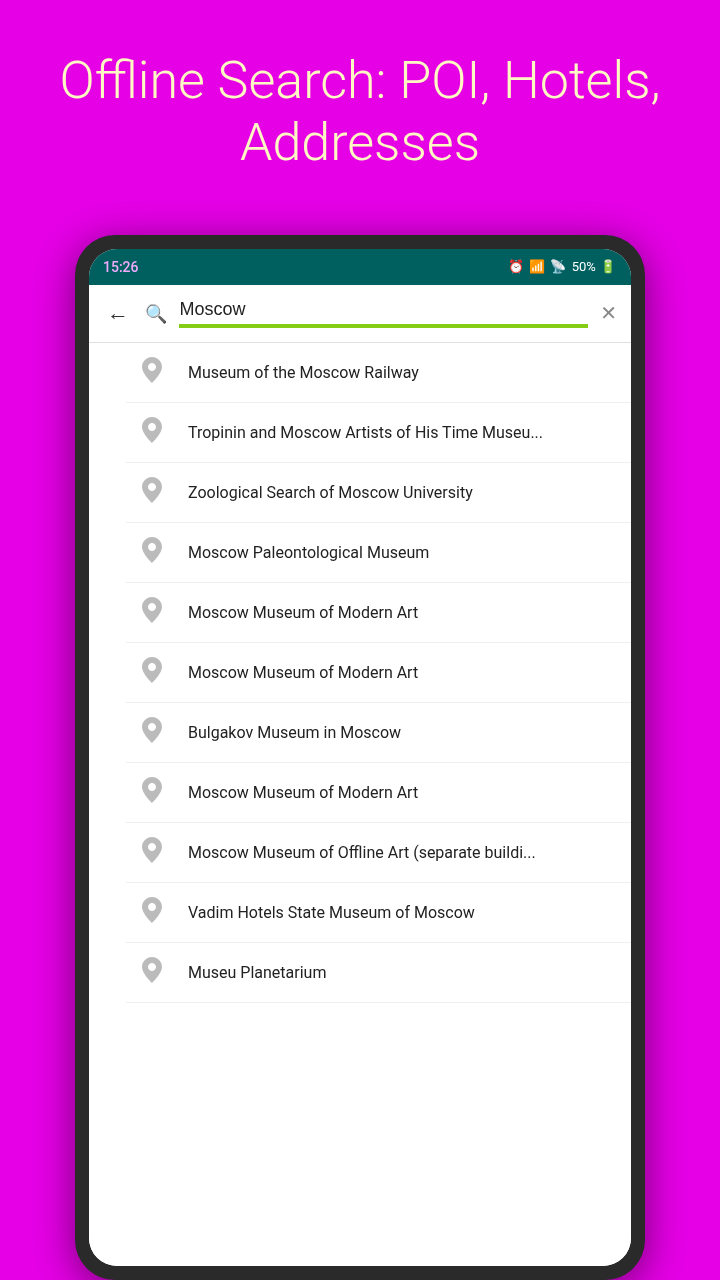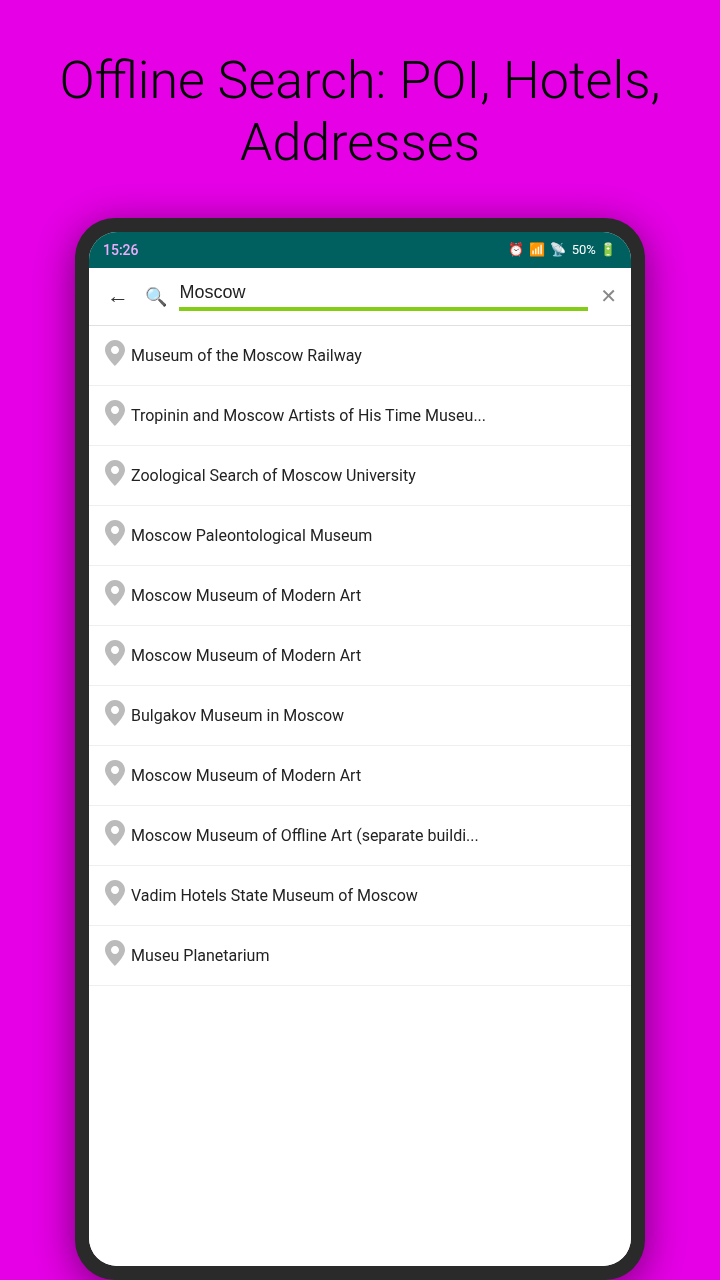--- a/index.html
+++ b/index.html
@@ -9,25 +9,25 @@
       height: 1280px;
       background-color: #e600e6;
       font-family: 'Roboto', Arial, sans-serif;
       overflow: hidden;
       display: flex;
       flex-direction: column;
       align-items: center;
     }
 
     .header-text {
-      color: #000000;
+      color: #fef9c3;
       font-size: 52px;
       font-weight: 300;
       text-align: center;
-      padding: 50px 40px 43px 40px;
+      padding: 50px 40px 60px 40px;
       line-height: 1.2;
     }
 
     .phone-wrapper {
       width: 570px;
       flex: 1;
       background: #2a2a2a;
       border-radius: 40px;
       padding: 14px;
       box-shadow: 0 8px 40px rgba(0,0,0,0.5);
@@ -116,22 +116,23 @@
       flex: 1;
       overflow-y: auto;
       background: white;
     }
 
     .result-item {
       display: flex;
       align-items: center;
       padding: 14px 16px;
       border-bottom: 1px solid #efefef;
-      gap: 6px;
+      gap: 26px;
       cursor: pointer;
+      margin-left: 37px;
     }
 
     .pin-icon {
       color: #bbb;
       font-size: 22px;
       flex-shrink: 0;
     }
 
     .result-text {
       font-size: 16px;

